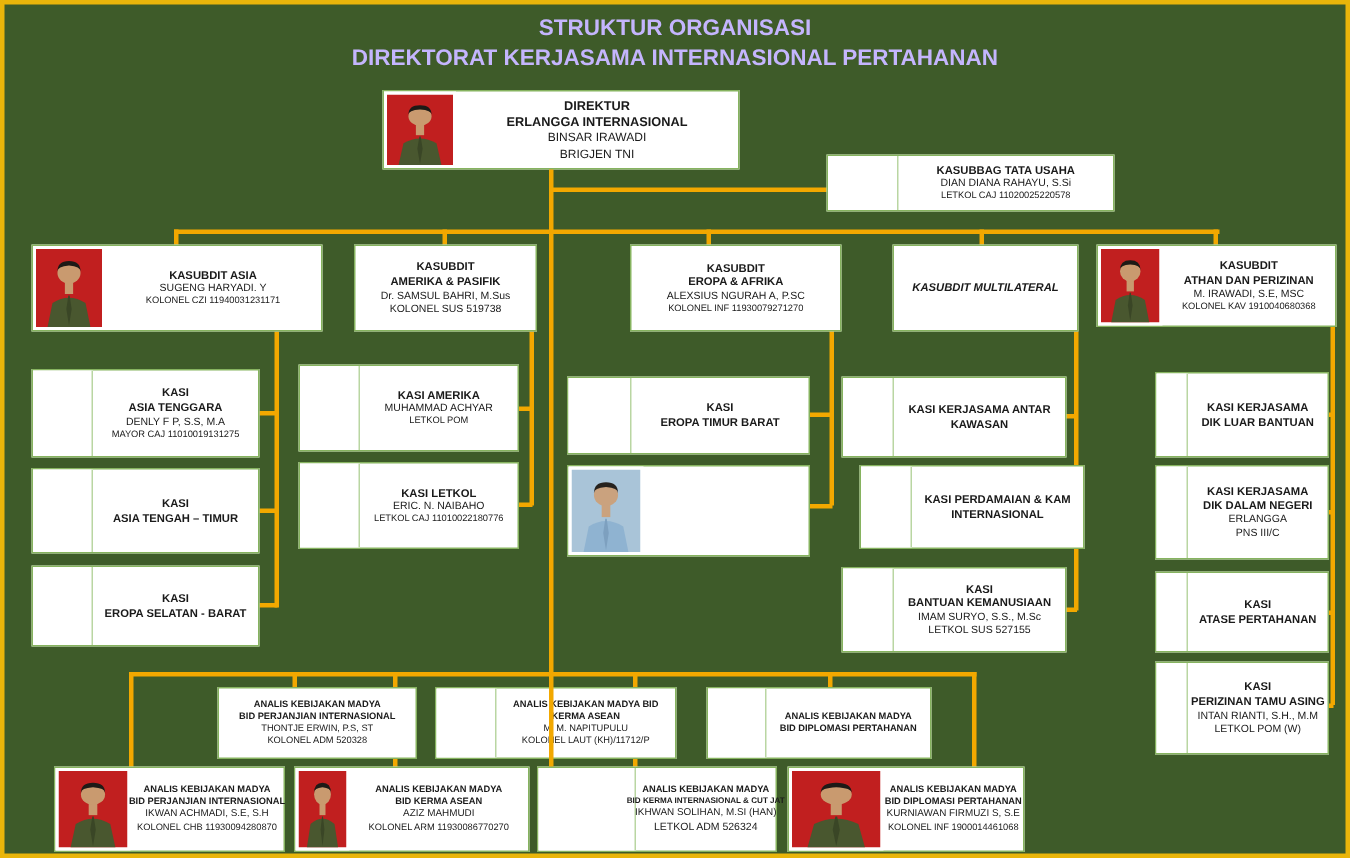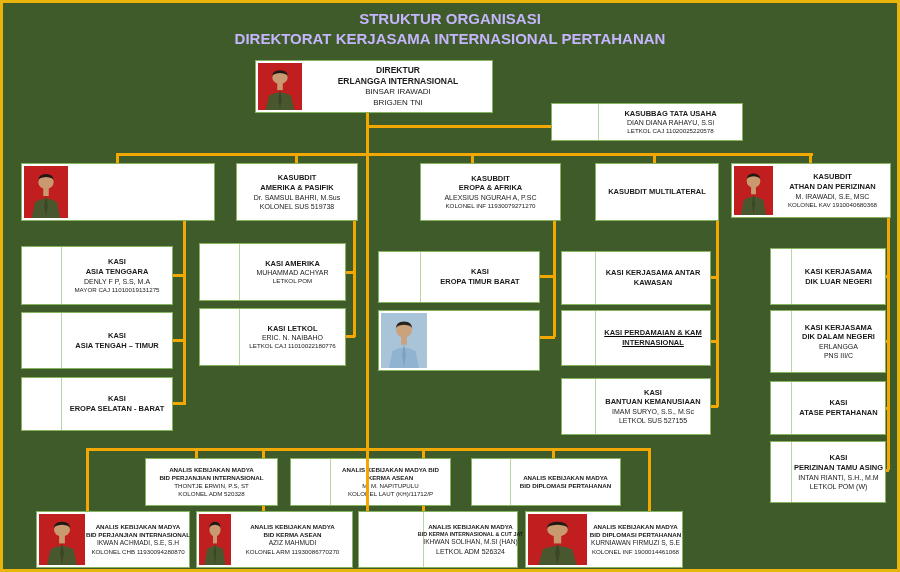--- a/index.html
+++ b/index.html
@@ -102,38 +102,44 @@
       <div class="side photo" style="width: 48px;">
         <svg viewBox="0 0 40 52" preserveAspectRatio="none">
           <rect width="40" height="52" fill="#c11f1f"></rect>
           <path d="M7 52 L10 36 Q20 29 30 36 L33 52 Z" fill="#49572f"></path>
           <rect x="17.5" y="21" width="5" height="9" fill="#c99a6f"></rect>
           <circle cx="20" cy="16" r="7" fill="#c99a6f"></circle>
           <path d="M13 15 Q13 8 20 8 Q27 8 27 15 Q27 11.5 20 11 Q13 11.5 13 15 Z" fill="#1d1a16"></path>
           <path d="M19.6 31 L20.4 31 L21.6 40 L20 51 L18.4 40 Z" fill="#3a4626"></path>
         </svg>
       </div>
+      <div class="txt">
+        <div class="ln b">KASUBDIT ASIA</div>
+        <div class="ln n"> </div>
+        <div class="ln n">SUGENG HARYADI. Y</div>
+        <div class="ln s">KOLONEL CZI 11940031231171</div>
+      </div>
     </div>
     <div class="box" style="left: 233px; top: 160px; width: 122px; height: 58px;">
       <div class="txt">
         <div class="ln b">KASUBDIT</div>
         <div class="ln b">AMERIKA &amp; PASIFIK</div>
         <div class="ln n">Dr. SAMSUL BAHRI, M.Sus</div>
         <div class="ln n">KOLONEL SUS 519738</div>
       </div>
     </div>
     <div class="box" style="left: 417px; top: 160px; width: 141px; height: 58px;">
       <div class="txt">
         <div class="ln b">KASUBDIT</div>
         <div class="ln b">EROPA &amp; AFRIKA</div>
         <div class="ln n">ALEXSIUS NGURAH A, P.SC</div>
         <div class="ln s">KOLONEL INF 11930079271270</div>
       </div>
     </div>
-    <div class="box" style="left: 592px; top: 160px; width: 124px; height: 58px;">
+    <div class="box" style="left: 592px; top: 160px; width: 124px; height: 58px; font-style: italic;">
       <div class="txt">
         <div class="ln b">KASUBDIT MULTILATERAL</div>
       </div>
     </div>
     <div class="box" style="left: 728px; top: 160px; width: 160px; height: 55px;">
       <div class="side photo" style="width: 43px;">
         <svg viewBox="0 0 40 52" preserveAspectRatio="none">
           <rect width="40" height="52" fill="#c11f1f"></rect>
           <path d="M7 52 L10 36 Q20 29 30 36 L33 52 Z" fill="#49572f"></path>
           <rect x="17.5" y="21" width="5" height="9" fill="#c99a6f"></rect>
@@ -208,41 +214,41 @@
         </svg>
       </div>
     </div>
     <div class="box" style="left: 558px; top: 248px; width: 150px; height: 54px;">
       <div class="side blank" style="width: 34px;"></div>
       <div class="txt">
         <div class="ln b">KASI KERJASAMA ANTAR</div>
         <div class="ln b">KAWASAN</div>
       </div>
     </div>
-    <div class="box" style="left: 558px; top: 307px; width: 150px; height: 56px; text-decoration: underline;">
+    <div class="box" style="left: 570px; top: 307px; width: 150px; height: 56px;">
       <div class="side blank" style="width: 34px;"></div>
       <div class="txt">
         <div class="ln b">KASI PERDAMAIAN &amp; KAM</div>
         <div class="ln b">INTERNASIONAL</div>
       </div>
     </div>
     <div class="box" style="left: 558px; top: 375px; width: 150px; height: 57px;">
       <div class="side blank" style="width: 34px;"></div>
       <div class="txt">
         <div class="ln b">KASI</div>
         <div class="ln b">BANTUAN KEMANUSIAAN</div>
         <div class="ln n">IMAM SURYO, S.S., M.Sc</div>
         <div class="ln n">LETKOL SUS 527155</div>
       </div>
     </div>
     <div class="box" style="left: 767px; top: 245px; width: 116px; height: 57px;">
       <div class="side blank" style="width: 21px;"></div>
       <div class="txt">
         <div class="ln b">KASI KERJASAMA</div>
-        <div class="ln b">DIK LUAR NEGERI</div>
+        <div class="ln b">DIK LUAR BANTUAN</div>
       </div>
     </div>
     <div class="box" style="left: 767px; top: 307px; width: 116px; height: 63px;">
       <div class="side blank" style="width: 21px;"></div>
       <div class="txt">
         <div class="ln b">KASI KERJASAMA</div>
         <div class="ln b">DIK DALAM NEGERI</div>
         <div class="ln n">ERLANGGA</div>
         <div class="ln n">PNS III/C</div>
       </div>

